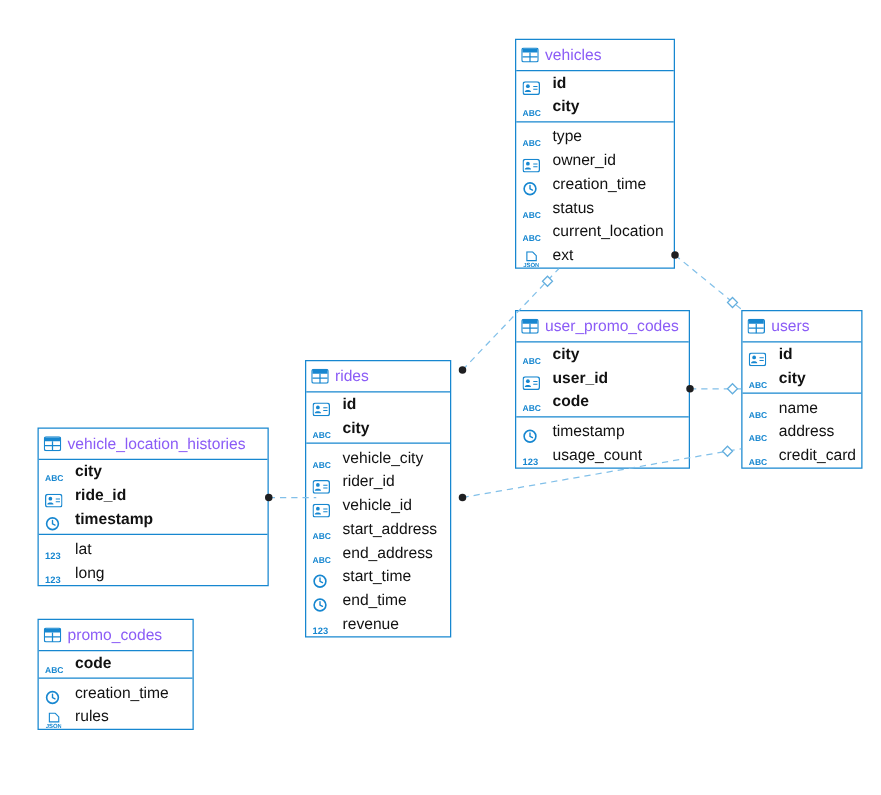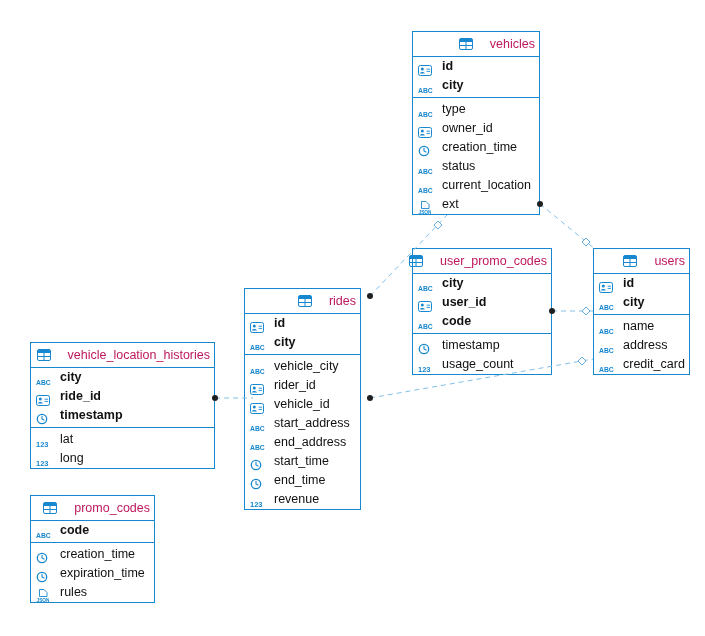--- a/index.html
+++ b/index.html
@@ -10,24 +10,24 @@
   }
   #diagram { position:relative; overflow:hidden; background:#ffffff; }
   #connections { position:absolute; left:0; top:0; z-index:2; pointer-events:none; }
   .entity {
     position:absolute;
     background:#ffffff;
     border:1px solid var(--accent,#1787d0);
     z-index:1;
   }
   .entity-header {
-    display:flex; align-items:center; justify-content:flex-end; gap:16px;
+    display:flex; align-items:center; justify-content:flex-start; gap:4px;
     height:25px;
     border-bottom:1px solid var(--accent,#1787d0);
-    font-size:12.5px; color:#be185d;
+    font-size:12.5px; color:#8b5cf6;
     padding:0 4px;
     white-space:nowrap;
   }
   .row {
     display:flex; align-items:flex-end; gap:5px;
     height:19px; padding:0 5px;
     font-size:12.5px; color:#111;
     white-space:nowrap;
   }
   .row.pk .col-name { font-weight:700; }
@@ -469,29 +469,20 @@
           <span class="icon">
             <svg width="12" height="12" viewBox="0 0 12 12">
               <circle cx="6" cy="6" r="4.7" fill="none" stroke="currentColor" stroke-width="1.3"></circle>
               <path d="M6 3.4 L6 6 L8 7.1" fill="none" stroke="currentColor" stroke-width="1.1" stroke-linecap="round"></path>
             </svg>
           </span>
           <span class="col-name">creation_time</span>
         </div>
         <div class="row">
           <span class="icon">
-            <svg width="12" height="12" viewBox="0 0 12 12">
-              <circle cx="6" cy="6" r="4.7" fill="none" stroke="currentColor" stroke-width="1.3"></circle>
-              <path d="M6 3.4 L6 6 L8 7.1" fill="none" stroke="currentColor" stroke-width="1.1" stroke-linecap="round"></path>
-            </svg>
-          </span>
-          <span class="col-name">expiration_time</span>
-        </div>
-        <div class="row">
-          <span class="icon">
             <svg width="13" height="13" viewBox="0 0 13 13">
               <path d="M3.5 0.5 H8 L11 3.5 V7.5 H3.5 Z" fill="none" stroke="currentColor" stroke-width="0.9"></path>
               <text x="0.5" y="12.5" font-size="4.8" font-weight="bold" fill="currentColor" font-family="Liberation Sans, DejaVu Sans, sans-serif">JSON</text>
             </svg>
           </span>
           <span class="col-name">rules</span>
         </div>
       </div>
     </div>
 </div>

